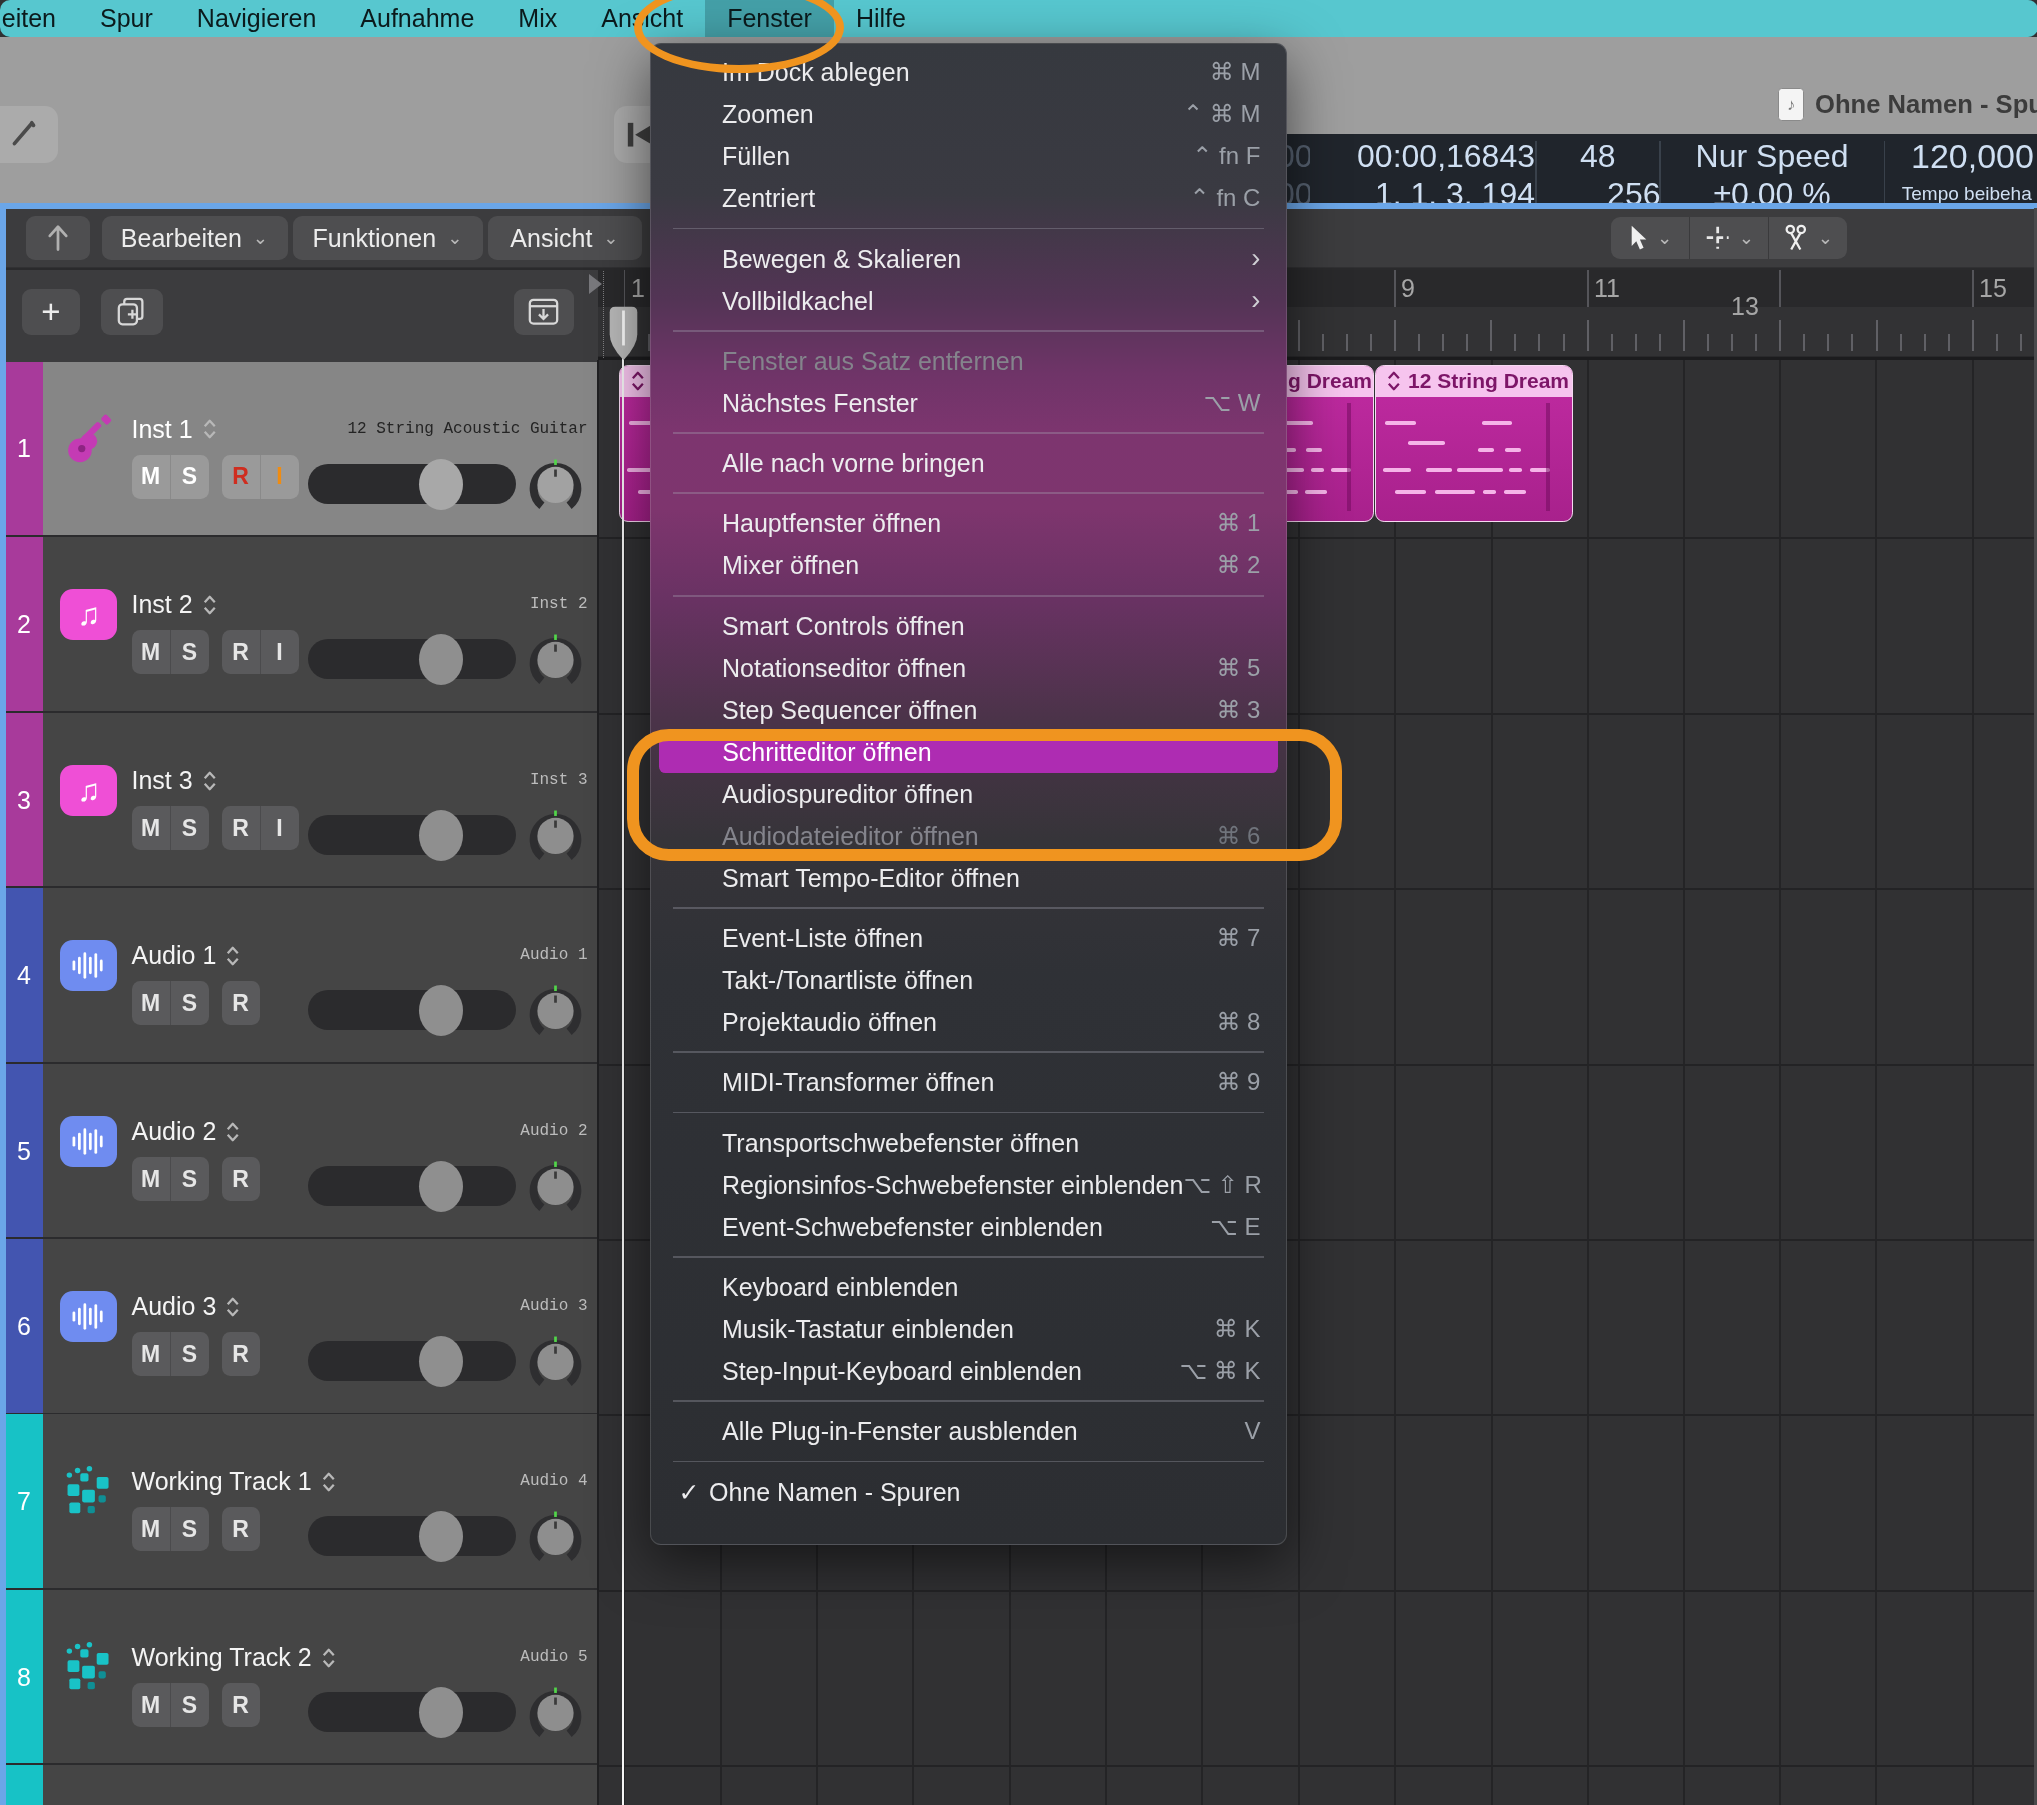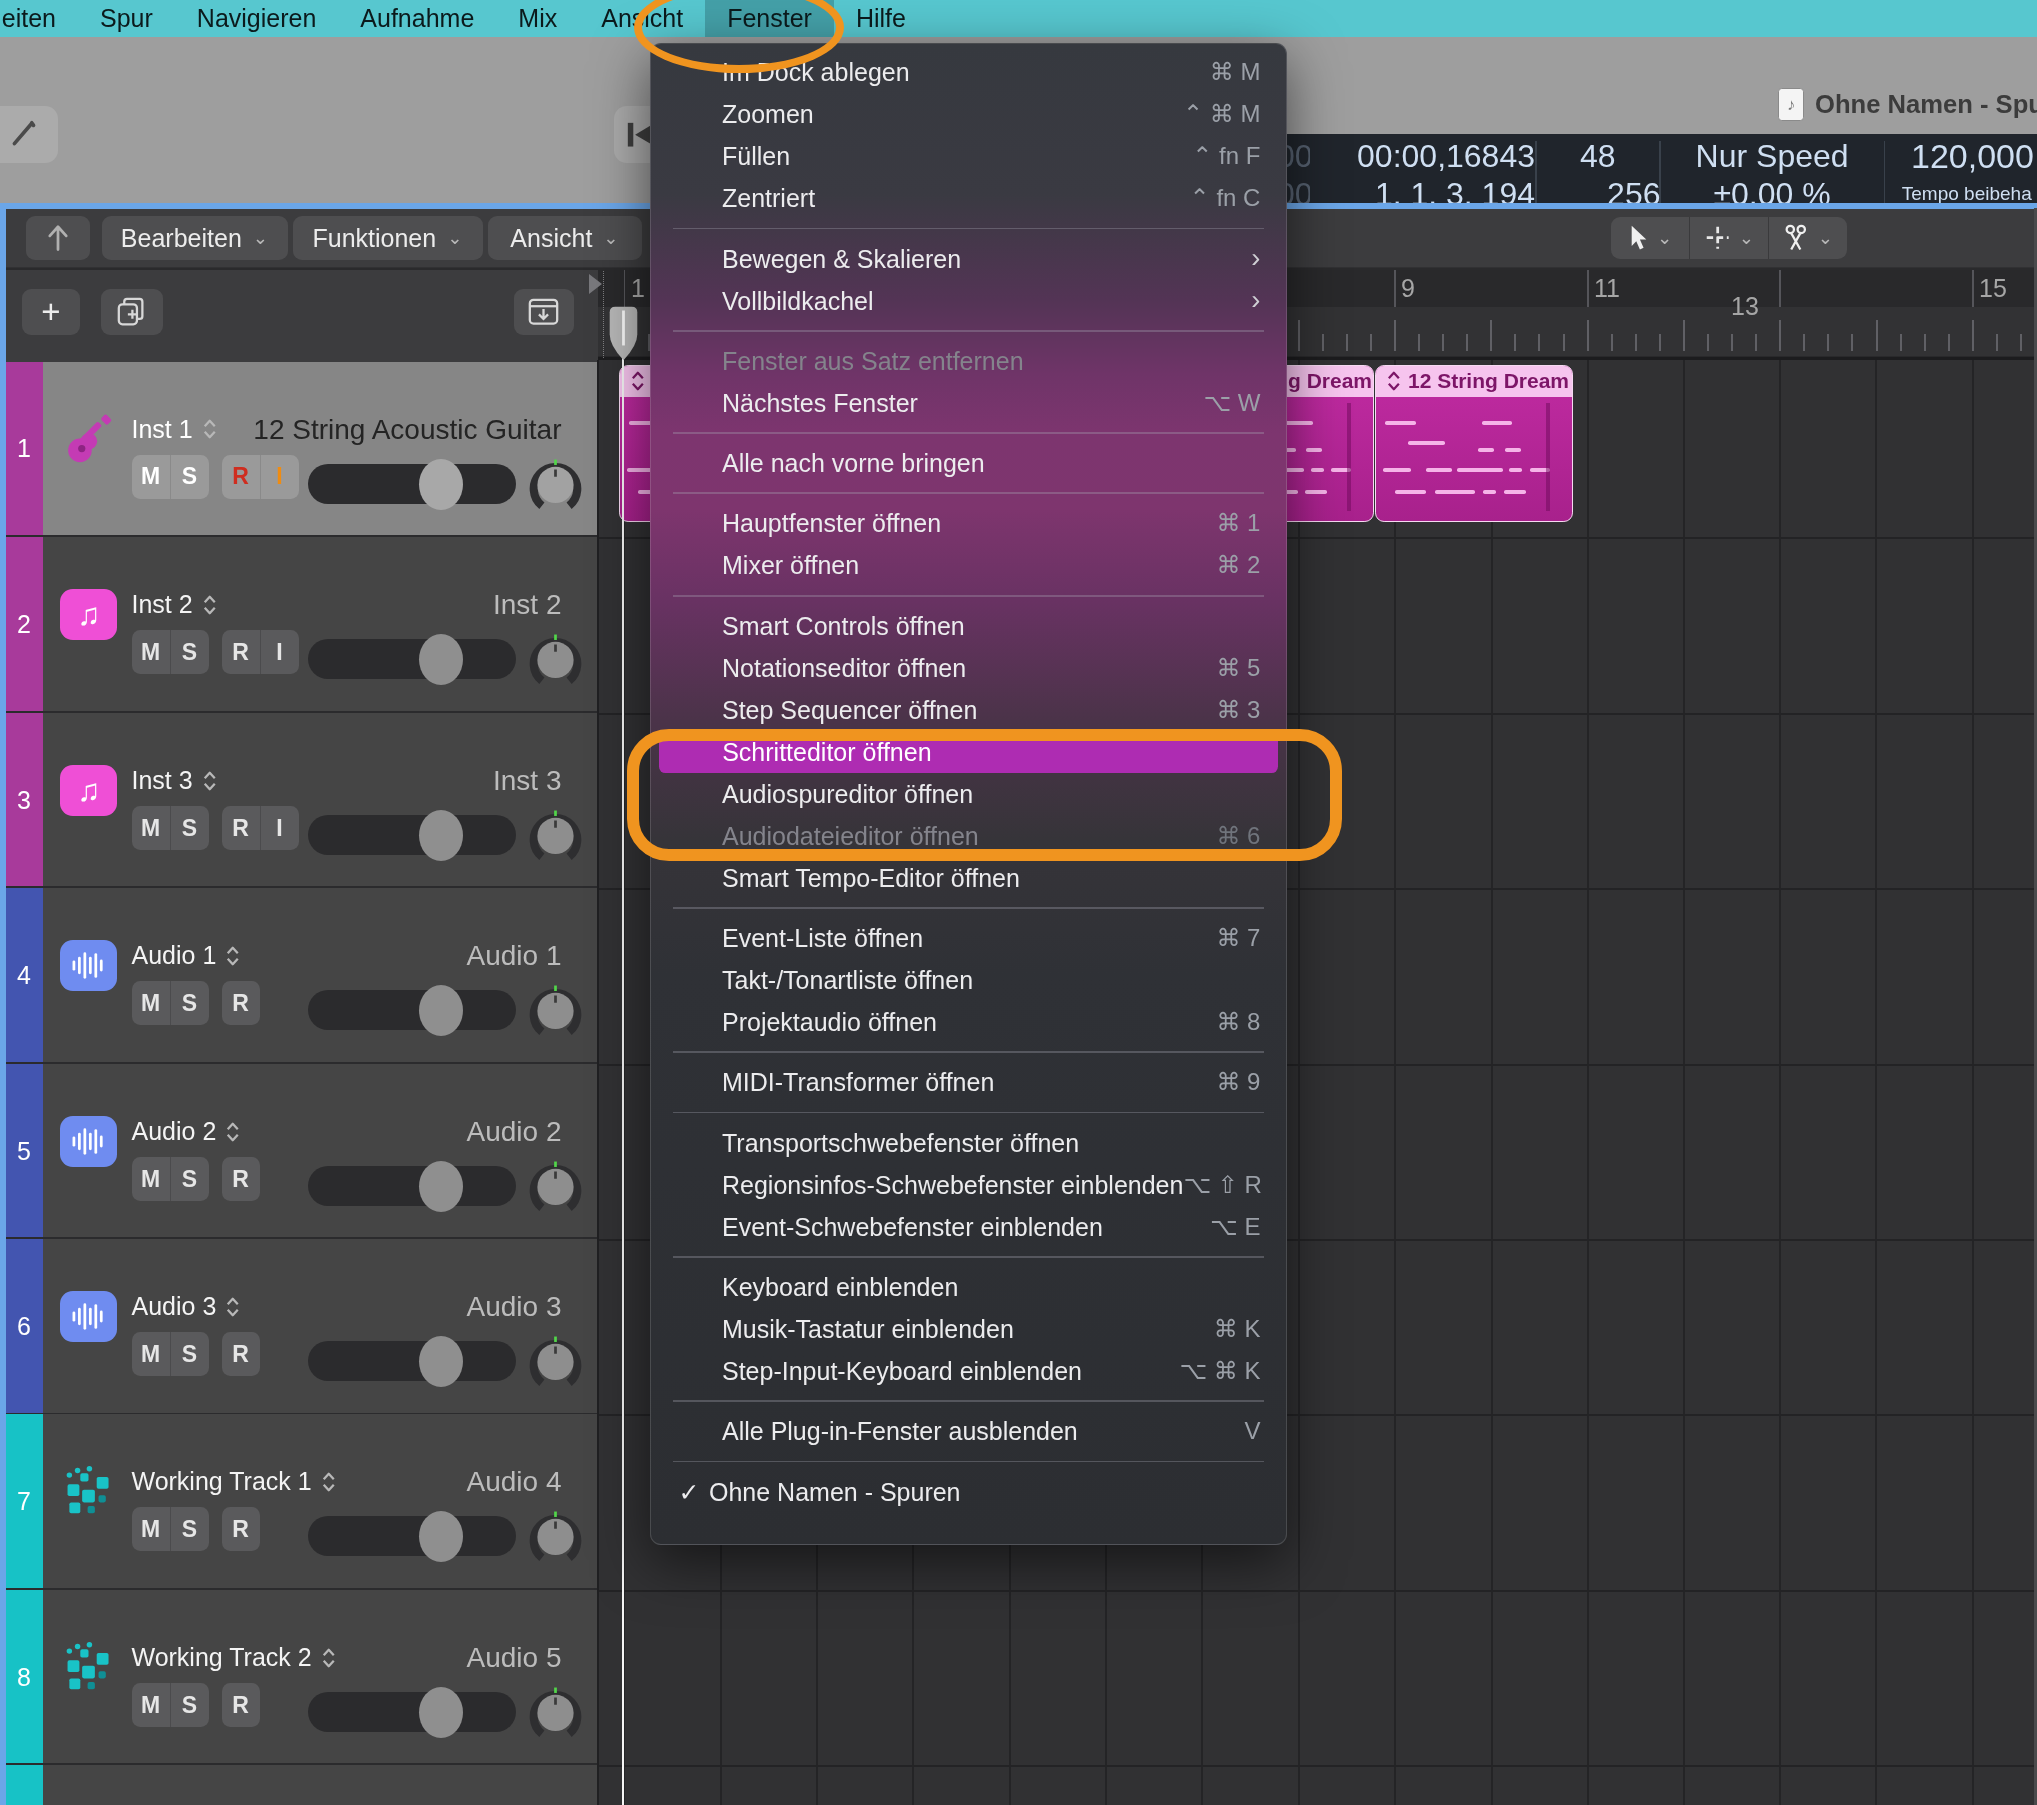--- a/index.html
+++ b/index.html
@@ -1,21 +1,21 @@
 <!DOCTYPE html>
 <html style="font-size:14.6px"><head>
 <meta charset="utf-8">
 <style>
   html,body{margin:0;padding:0;background:#222;}
   #app{position:relative;width:2038px;height:1806px;overflow:hidden;
        font-family:"Liberation Sans","DejaVu Sans",sans-serif;
        -webkit-font-smoothing:antialiased;background:#313133;}
   .abs{position:absolute;}
   
-  #menubar{left:0;top:0;width:2038px;height:37px;background:#57c7cf;display:flex;align-items:center;z-index:40;}
+  #menubar{left:0;top:0;width:2038px;height:37px;background:#57c7cf;display:flex;align-items:center;z-index:40;border-radius:10px;}
   .mb-item{height:37px;display:flex;align-items:center;padding:0 22px;font-size:25px;color:#0b1a1c;white-space:nowrap;}
   .mb-item.first{padding-left:1.8px;}
   .mb-item.active{background:rgba(20,60,70,0.28);}
   
   #headband{left:0;top:37px;width:2038px;height:166px;background:#9e9e9e;}
   .gbtn{position:absolute;background:#ababab;border-radius:12.8px;display:flex;align-items:center;justify-content:center;}
   #titlebar{position:absolute;left:1778px;top:51px;width:259px;height:33px;display:flex;align-items:center;gap:11px;overflow:hidden;}
   #title-text{font-size:25.6px;font-weight:bold;color:#3c3c3c;white-space:nowrap;}
   .docicon{width:24px;height:31px;background:#f4f4f4;border-radius:3.7px;border:0.9px solid #8a8a8a;
            display:flex;align-items:center;justify-content:center;font-size:16.4px;color:#777;flex:0 0 auto;}
@@ -56,21 +56,21 @@
   .trow{position:absolute;left:0;width:593px;height:174px;background:#454545;overflow:hidden;}
   .trow.sel{background:#868686;}
   .trow .strip{position:absolute;left:0;top:0;width:37px;height:100%;}
   .trow .tnum{position:absolute;left:0;top:0;width:37px;height:100%;display:flex;align-items:center;justify-content:center;
               color:#fff;font-size:25px;}
   .ticon{position:absolute;left:53px;top:49px;width:60px;height:57px;display:flex;align-items:center;justify-content:center;}
   .icontile{width:57px;height:51px;border-radius:12.8px;display:flex;align-items:center;justify-content:center;color:#fff;font-size:31px;}
   .tname{position:absolute;left:126px;top:51px;height:33px;display:flex;align-items:center;gap:9.1px;
          font-size:25px;color:#f4f4f4;white-space:nowrap;}
   .trow.sel .tname{color:#ffffff;}
-  .rlabel{position:absolute;right:37px;top:51px;height:33px;line-height:33px;font-size:28px;color:#bcbcbc;white-space:nowrap;}
+  .rlabel{position:absolute;right:11px;top:51px;height:33px;line-height:33px;font-size:16px;color:#bcbcbc;white-space:nowrap;font-family:Liberation Mono, monospace;}
   .trow.sel .rlabel{color:#242424;}
   .bgroup{position:absolute;top:93px;height:44px;display:flex;border-radius:8.2px;overflow:hidden;}
   .bcell{width:38px;height:44px;display:flex;align-items:center;justify-content:center;
          font-size:23px;font-weight:bold;color:#e6e6e6;background:#5a5a5c;}
   .bcell + .bcell{border-left:1.8px solid #4b4b4d;}
   .trow.sel .bcell{background:#9a9a9a;color:#fff;}
   .trow.sel .bcell + .bcell{border-left-color:#8a8a8a;}
   .slider{position:absolute;left:302px;top:102px;width:208px;height:40px;border-radius:20px;background:#2b2b2d;}
   .thumb{position:absolute;top:97px;width:44px;height:51px;border-radius:50%;background:#a8a8a8;}
   .hdiv{position:absolute;left:0;width:593px;height:1.8px;background:#2b2b2d;}

